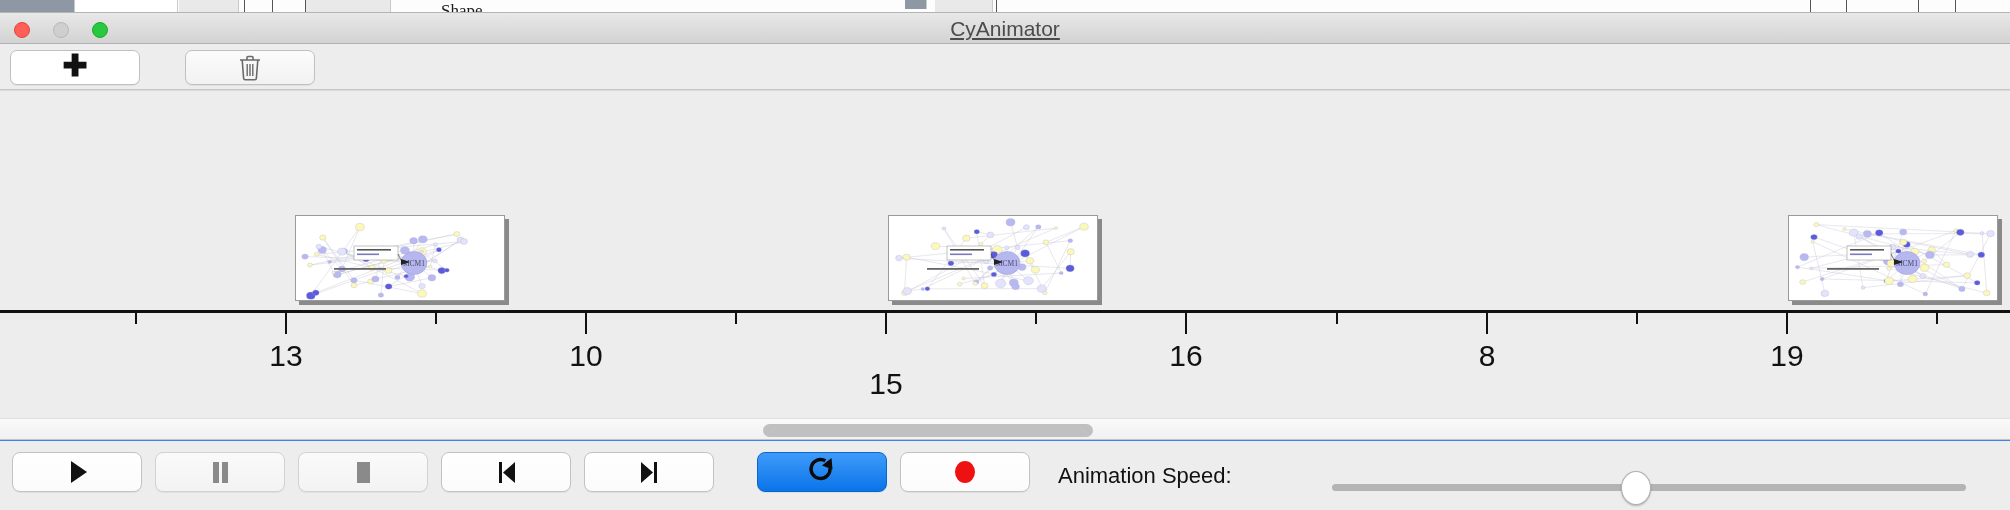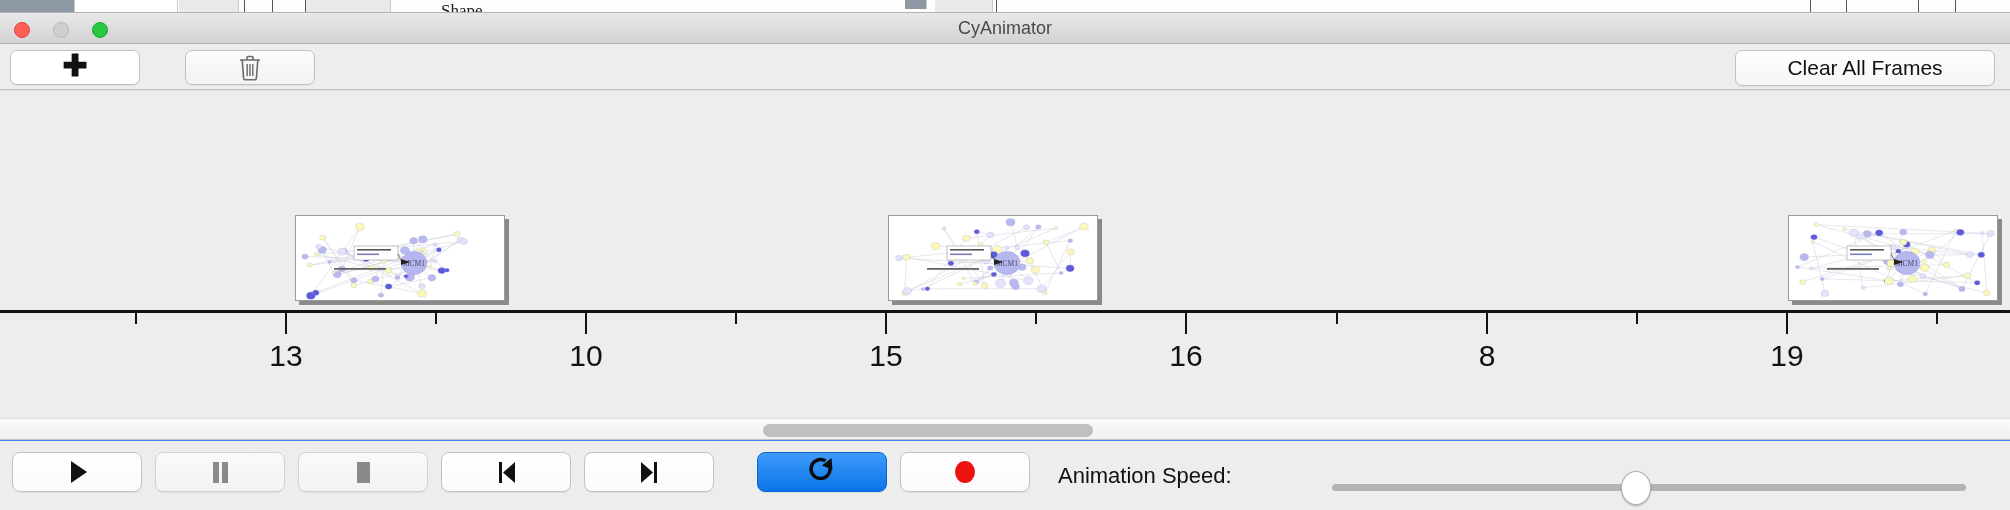--- a/index.html
+++ b/index.html
@@ -53,21 +53,21 @@
   .traffic {
     position: absolute; top: 9px;
     width: 16px; height: 16px; border-radius: 50%;
   }
   .tl-close  { left: 14px;  background: #ff5f57; border: 1px solid #e0443e; }
   .tl-min    { left: 53px;  background: #cfcfcf; border: 1px solid #b9b9b9; }
   .tl-max    { left: 92px;  background: #28c840; border: 1px solid #1aab29; }
   .win-title {
     position: absolute; left: 0; top: 0; width: 2010px; height: 31px;
     line-height: 31px; text-align: center;
-    font-size: 18px; color: #4b4b4b;
+    font-size: 21px; color: #4b4b4b; text-decoration: underline;
   }
 
   
   .toolbar {
     position: absolute; left: 0; top: 44px; width: 2010px; height: 46px;
     background: #ededed;
     border-bottom: 1px solid #c6c6c6;
   }
   .tbtn {
     position: absolute; top: 6px;
@@ -231,23 +231,20 @@
   <div class="toolbar">
     <div class="tbtn btn-add">
       <span class="plusglyph">✚</span>
     </div>
     <div class="tbtn btn-del">
       <svg width="26" height="28" viewBox="0 0 26 28">
         <path d="M3 6 h20 M10 6 v-2.5 a1 1 0 0 1 1-1 h4 a1 1 0 0 1 1 1 V6" fill="none" stroke="#6a6a6a" stroke-width="1.6"></path>
         <path d="M5.2 6 l1.4 18.2 a1.6 1.6 0 0 0 1.6 1.5 h9.6 a1.6 1.6 0 0 0 1.6 -1.5 L20.8 6" fill="none" stroke="#6a6a6a" stroke-width="1.6"></path>
         <path d="M10.2 10 v12 M13 10 v12 M15.8 10 v12" fill="none" stroke="#6a6a6a" stroke-width="1.4"></path>
       </svg>
-    </div>
-    <div class="tbtn btn-clear">
-      <span>Clear All Frames</span>
     </div>
   </div>
 
   <div class="timeline">
 
     <div class="frame" style="left: 295px; top: 124px;">
         <svg viewBox="0 0 210 86">
           <rect width="210" height="86" fill="#ffffff"></rect>
           <line x1="118" y1="47" x2="145.666853317049" y2="54.5743923672624" stroke="#c9c9d8" stroke-width="0.45"></line>
           <line x1="118" y1="47" x2="135.87579250581956" y2="61.75762665344739" stroke="#c9c9d8" stroke-width="0.45"></line>
@@ -568,21 +565,21 @@
         </svg>
       </div>
 
     <div class="ruler-line"></div>
     <div id="ticks">
         <div class="tick major" style="left: 285px;"></div>
         <div class="tick-label" style="left: 286px;">13</div>
         <div class="tick major" style="left: 585px;"></div>
         <div class="tick-label" style="left: 586px;">10</div>
         <div class="tick major" style="left: 885px;"></div>
-        <div class="tick-label" style="left: 886px;">15</div>
+        <div class="tick-label" style="left: 886px; margin-top: 28px;">15</div>
         <div class="tick major" style="left: 1185px;"></div>
         <div class="tick-label" style="left: 1186px;">16</div>
         <div class="tick major" style="left: 1486px;"></div>
         <div class="tick-label" style="left: 1487px;">8</div>
         <div class="tick major" style="left: 1786px;"></div>
         <div class="tick-label" style="left: 1787px;">19</div>
         <div class="tick minor" style="left: 135px;"></div>
         <div class="tick minor" style="left: 435px;"></div>
         <div class="tick minor" style="left: 735px;"></div>
         <div class="tick minor" style="left: 1035px;"></div>

